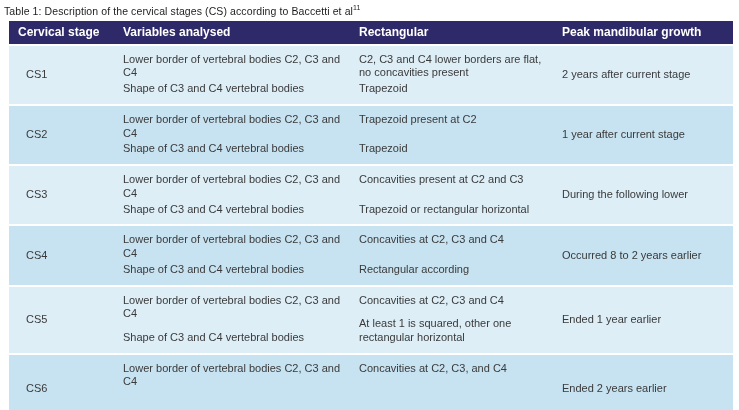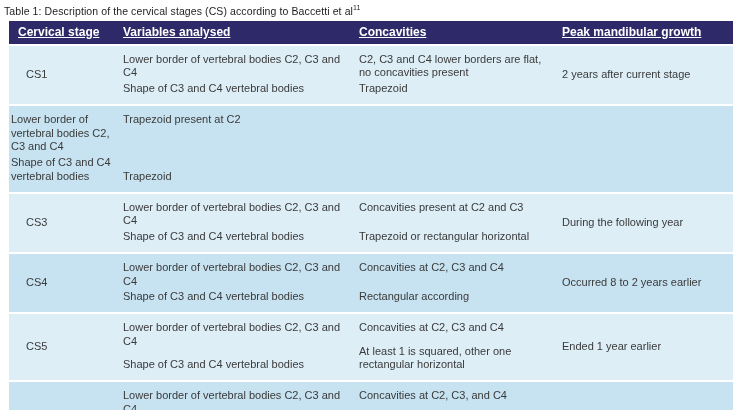--- a/index.html
+++ b/index.html
@@ -24,21 +24,21 @@
   .tbl{
     margin:4px 6px 0 9px;width:724px;
   }
   .thead{
     display:grid;grid-template-columns:112px 236px 203px 173px;
     background:var(--header-bg);height:25px;align-items:center;
     border-bottom:2px solid #fff;
   }
   .thead .hcell{
     color:var(--header-text);font-weight:bold;font-size:12px;
-    padding-left:2px;white-space:nowrap;text-decoration:underline;
+    padding-left:2px;white-space:nowrap;
   }
   .thead .hcell.first{padding-left:9px;}
   .row{
     display:grid;grid-template-columns:112px 236px 203px 173px;
     border-bottom:2px solid #fff;
   }
   .row:nth-of-type(odd){background:var(--row-odd);}
   .row:nth-of-type(even){background:var(--row-even);}
   .row.r1{min-height:59px;}
   .row.r2{min-height:52px;}
@@ -60,59 +60,61 @@
 
 <div class="page">
 
   <div class="caption"><span>Table 1: Description of the cervical stages (CS) according to Baccetti </span><span class="it">et al</span><sup>11</sup></div>
 
   <div class="tbl">
 
     <div class="thead">
       <div class="hcell first">Cervical stage</div>
       <div class="hcell">Variables analysed</div>
-      <div class="hcell">Concavities</div>
+      <div class="hcell">Rectangular</div>
       <div class="hcell">Peak mandibular growth</div>
     </div>
 
     <div class="row r1">
       <div class="cell stage">CS1</div>
       <div class="cell pair">
         <p>Lower border of vertebral bodies C2, C3 and C4</p>
         <p>Shape of C3 and C4 vertebral bodies</p>
       </div>
       <div class="cell pair">
         <p>C2, C3 and C4 lower borders are flat, no concavities present</p>
         <p>Trapezoid</p>
       </div>
       <div class="cell peak">2 years after current stage</div>
     </div>
 
     <div class="row r2">
+      <div class="cell stage">CS2</div>
       <div class="cell pair">
         <p>Lower border of vertebral bodies C2, C3 and C4</p>
         <p>Shape of C3 and C4 vertebral bodies</p>
       </div>
       <div class="cell pair">
         <p>Trapezoid present at C2</p>
         <p>Trapezoid</p>
       </div>
+      <div class="cell peak">1 year after current stage</div>
     </div>
 
     <div class="row r3">
       <div class="cell stage">CS3</div>
       <div class="cell pair">
         <p>Lower border of vertebral bodies C2, C3 and C4</p>
         <p>Shape of C3 and C4 vertebral bodies</p>
       </div>
       <div class="cell pair">
         <p>Concavities present at C2 and C3</p>
         <p>Trapezoid or rectangular horizontal</p>
       </div>
-      <div class="cell peak">During the following year</div>
+      <div class="cell peak">During the following lower</div>
     </div>
 
     <div class="row r4">
       <div class="cell stage">CS4</div>
       <div class="cell pair">
         <p>Lower border of vertebral bodies C2, C3 and C4</p>
         <p>Shape of C3 and C4 vertebral bodies</p>
       </div>
       <div class="cell pair">
         <p>Concavities at C2, C3 and C4</p>

